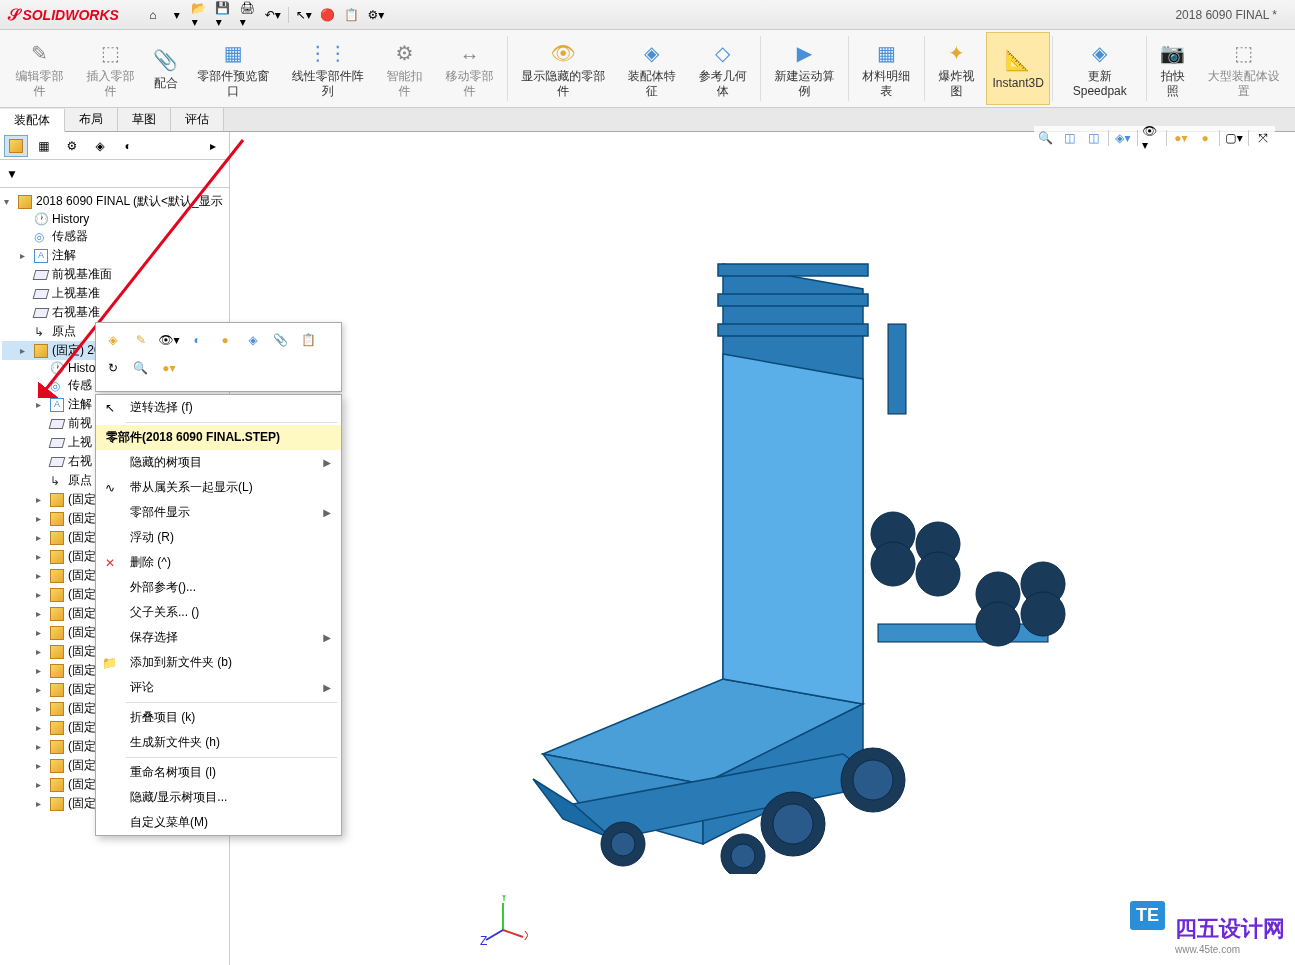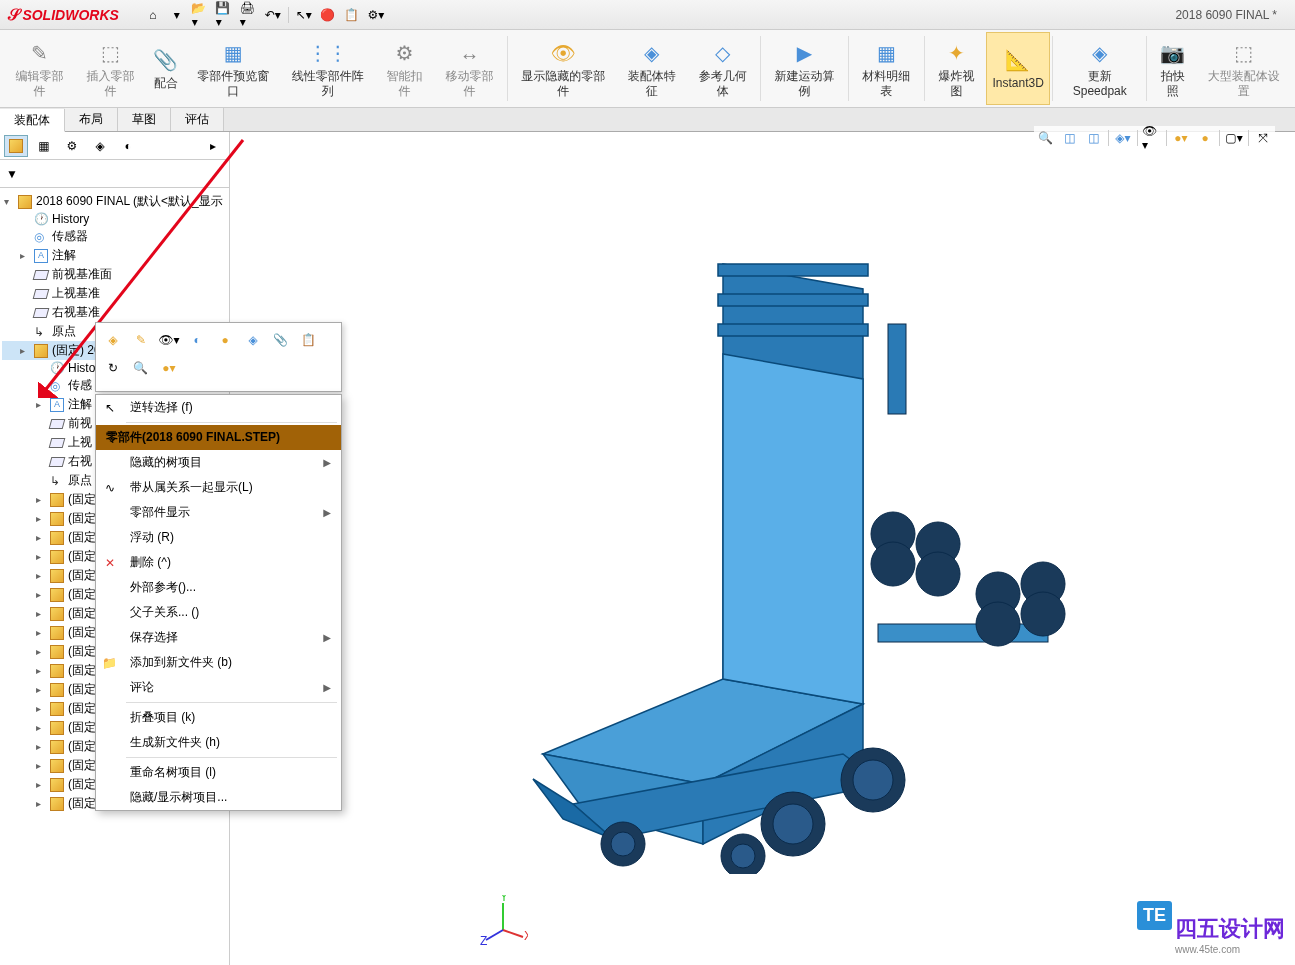--- a/index.html
+++ b/index.html
@@ -39,35 +39,35 @@
 .tree-indent-2 { padding-left: 34px; }
 .tree-expand { width: 10px; color: #666; font-size: 10px; }
 
 .viewport { flex: 1; position: relative; background: #fff; }
 .view-toolbar { position: absolute; top: -6px; right: 20px; display: flex; gap: 4px; align-items: center; background: rgba(255,255,255,0.8); padding: 2px; }
 .view-icon { width: 20px; height: 20px; cursor: pointer; display: flex; align-items: center; justify-content: center; }
 
 .context-menu { position: absolute; left: 95px; top: 394px; width: 247px; background: #fff; border: 1px solid #aaa; box-shadow: 3px 3px 8px rgba(0,0,0,0.25); z-index: 100; }
 .ctx-item { padding: 4px 10px 4px 34px; cursor: pointer; position: relative; display: flex; align-items: center; justify-content: space-between; }
 .ctx-sep { height: 1px; background: #ddd; margin: 2px 4px 2px 30px; }
-.ctx-header { padding: 4px 10px; font-weight: bold; background: #a16207; }
+.ctx-header { padding: 4px 10px; font-weight: bold; background: #fef9c3; }
 .ctx-icon { position: absolute; left: 6px; width: 16px; height: 16px; display: flex; align-items: center; justify-content: center; }
 .ctx-arrow { color: #666; font-size: 10px; }
 
 .float-toolbar { position: absolute; left: 95px; top: 322px; width: 247px; height: 70px; background: #fff; border: 1px solid #aaa; box-shadow: 2px 2px 6px rgba(0,0,0,0.2); z-index: 100; padding: 6px; display: flex; flex-wrap: wrap; gap: 6px; align-content: flex-start; }
 .float-icon { width: 22px; height: 22px; cursor: pointer; display: flex; align-items: center; justify-content: center; }
 
 .model-svg { position: absolute; left: 50%; top: 50%; transform: translate(-50%, -50%); }
 
 .icon-cube { width: 14px; height: 14px; background: linear-gradient(135deg, #f7d560, #e6a830); border: 1px solid #c08020; }
 .icon-plane { width: 14px; height: 10px; border: 1px solid #666; background: #eef; transform: skewX(-15deg); }
 
 .arrow-line { position: absolute; left: 38px; top: 138px; width: 210px; height: 260px; z-index: 50; pointer-events: none; }
 
-.watermark { position: absolute; right: 10px; bottom: 10px; display: flex; align-items: center; gap: 3px; }
+.watermark { position: absolute; right: 10px; bottom: 10px; display: flex; align-items: center; gap: 10px; }
 .wm-badge { background: #2a8fd8; color: #fff; padding: 4px 6px; font-weight: bold; font-size: 18px; border-radius: 3px; }
 .wm-text { color: #6d28d9; font-weight: bold; font-size: 22px; margin-top: 39px; }
 .wm-url { color: #888; font-size: 10px; }
 
 .triad { position: absolute; left: 248px; bottom: 20px; width: 50px; height: 50px; }
 </style>
 </head>
 <body>
 
 <div class="titlebar">
@@ -508,20 +508,23 @@
   <div class="ctx-item">
       <span>生成新文件夹 (h)</span>
     </div>
   <div class="ctx-sep"></div>
   <div class="ctx-item">
       <span>重命名树项目 (l)</span>
     </div>
   <div class="ctx-item">
       <span>隐藏/显示树项目...</span>
     </div>
+  <div class="ctx-item">
+      <span>自定义菜单(M)</span>
+    </div>
 </div>
 
 <div class="watermark">
   <span class="wm-badge">TE</span>
   <div>
     <div class="wm-text">四五设计网</div>
     <div class="wm-url">www.45te.com</div>
   </div>
 </div>
 

